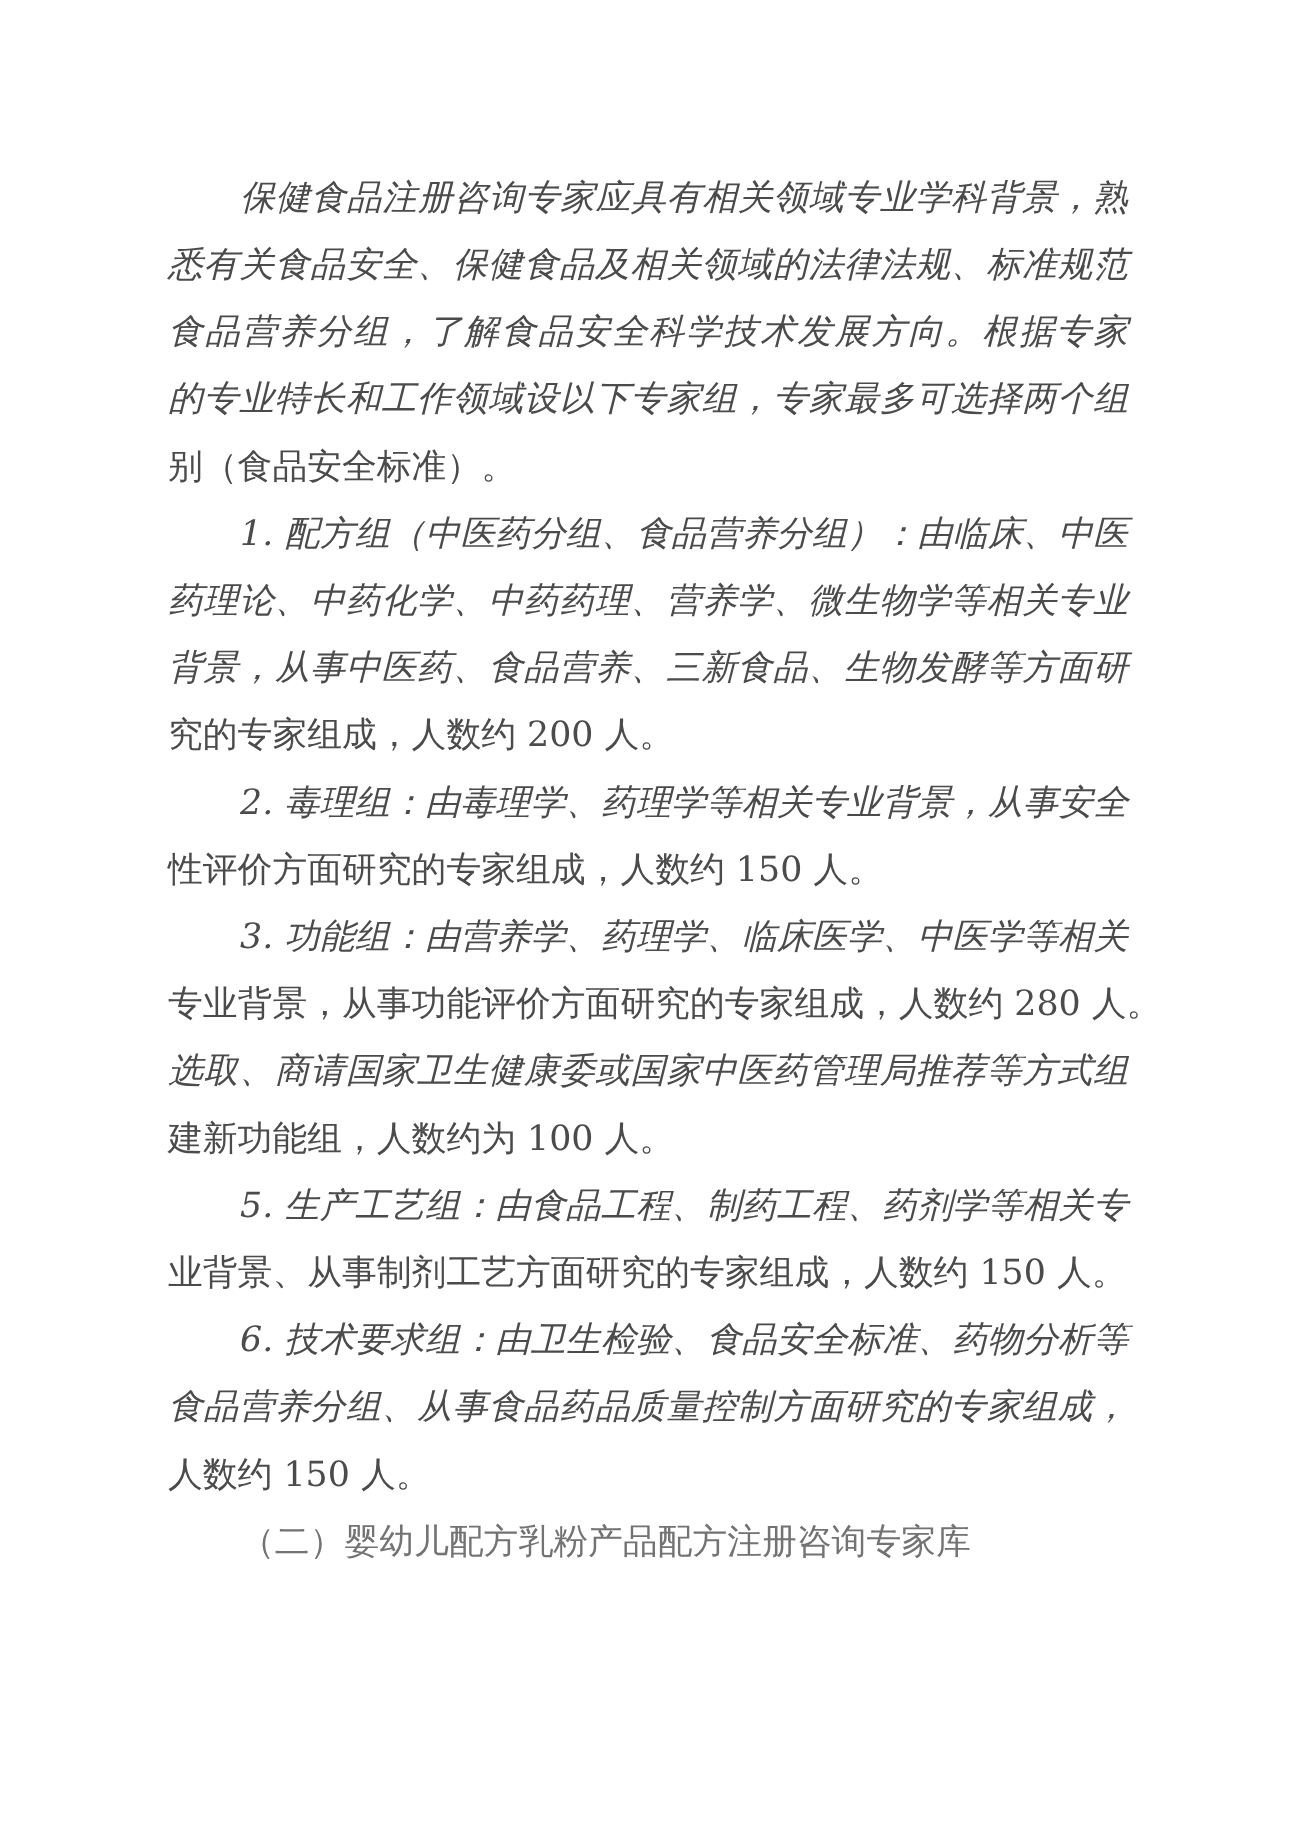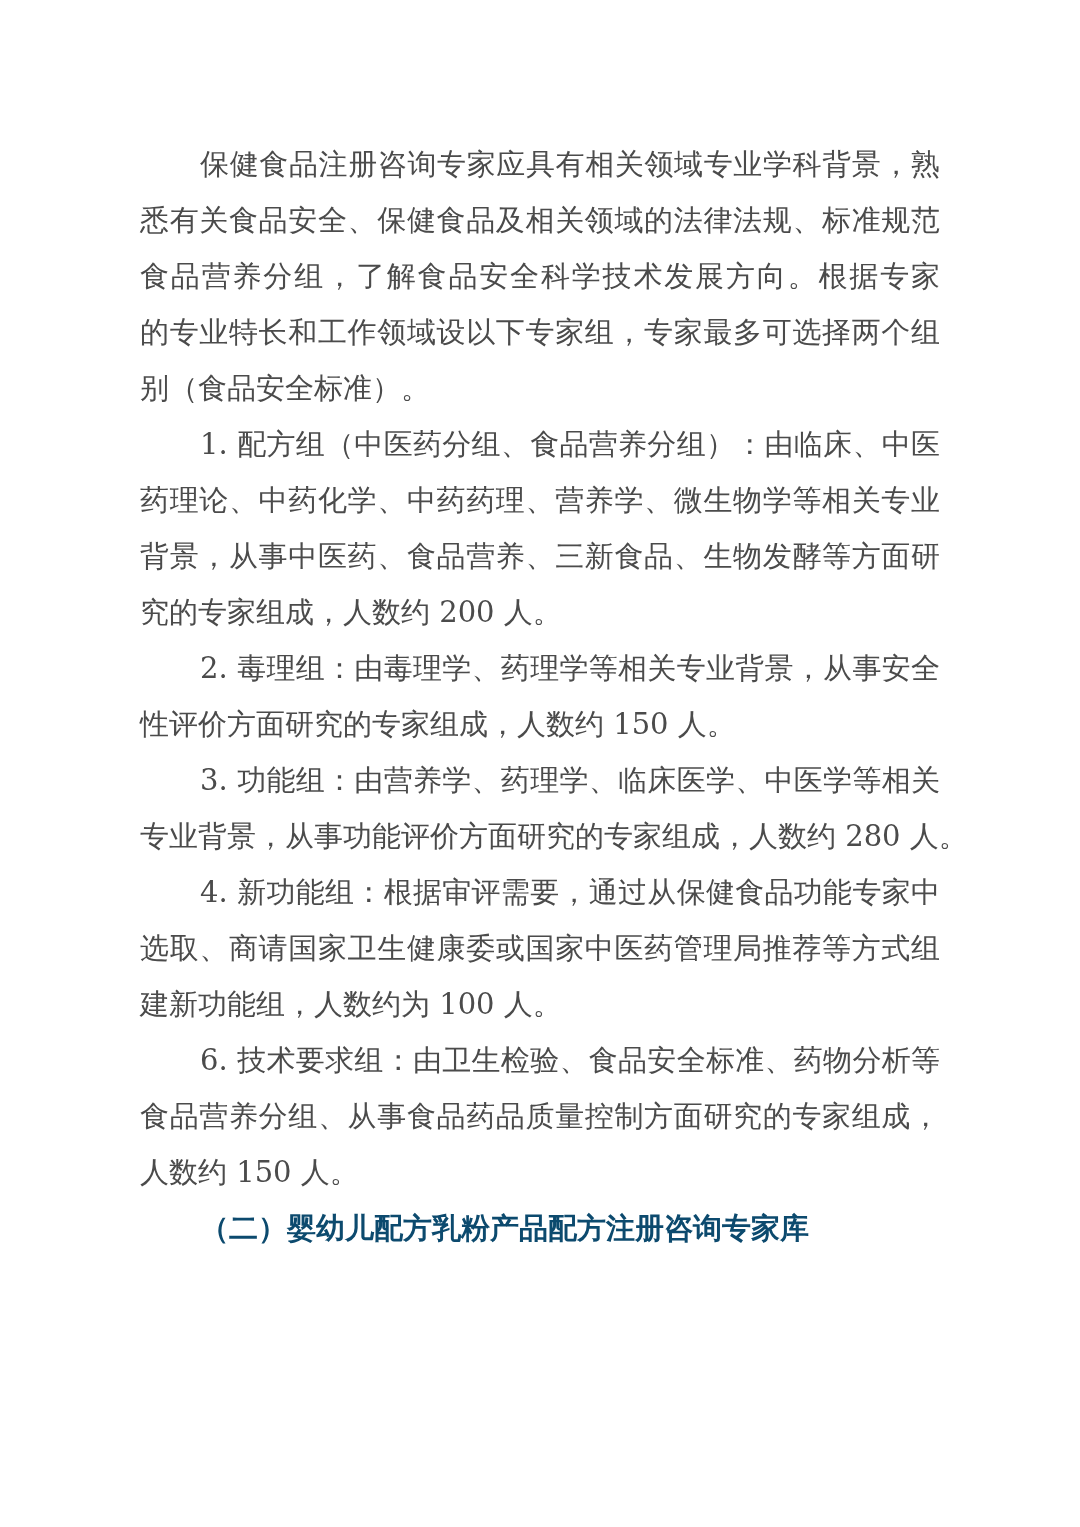--- a/index.html
+++ b/index.html
@@ -27,27 +27,28 @@
   }
   .line {
     height: 56px;
     white-space: nowrap;
   }
   
   .just {
     white-space: normal;
     text-align: justify;
     text-align-last: justify;
+    font-style: italic;
   }
   .indent {
     text-indent: 60px;
   }
   .heading {
-    font-weight: 700;
-    color: #0c4a6e;
+    font-weight: 400;
+    color: #737373;
   }
 </style>
 </head>
 <body>
 
 <div class="page">
   <div class="text-block">
 
     <div>
       <div class="line just indent">保健食品注册咨询专家应具有相关领域专业学科背景，熟</div>
@@ -68,25 +69,28 @@
       <div class="line just indent">2. 毒理组：由毒理学、药理学等相关专业背景，从事安全</div>
       <div class="line">性评价方面研究的专家组成，人数约 150 人。</div>
     </div>
 
     <div>
       <div class="line just indent">3. 功能组：由营养学、药理学、临床医学、中医学等相关</div>
       <div class="line">专业背景，从事功能评价方面研究的专家组成，人数约 280 人。</div>
     </div>
 
     <div>
-      <div class="line just indent">4. 新功能组：根据审评需要，通过从保健食品功能专家中</div>
       <div class="line just">选取、商请国家卫生健康委或国家中医药管理局推荐等方式组</div>
       <div class="line">建新功能组，人数约为 100 人。</div>
     </div>
 
+    <div>
+      <div class="line just indent">5. 生产工艺组：由食品工程、制药工程、药剂学等相关专</div>
+      <div class="line">业背景、从事制剂工艺方面研究的专家组成，人数约 150 人。</div>
+    </div>
 
     <div>
       <div class="line just indent">6. 技术要求组：由卫生检验、食品安全标准、药物分析等</div>
       <div class="line just">食品营养分组、从事食品药品质量控制方面研究的专家组成，</div>
       <div class="line">人数约 150 人。</div>
     </div>
 
     <div>
       <div class="line indent heading">（二）婴幼儿配方乳粉产品配方注册咨询专家库</div>
     </div>

